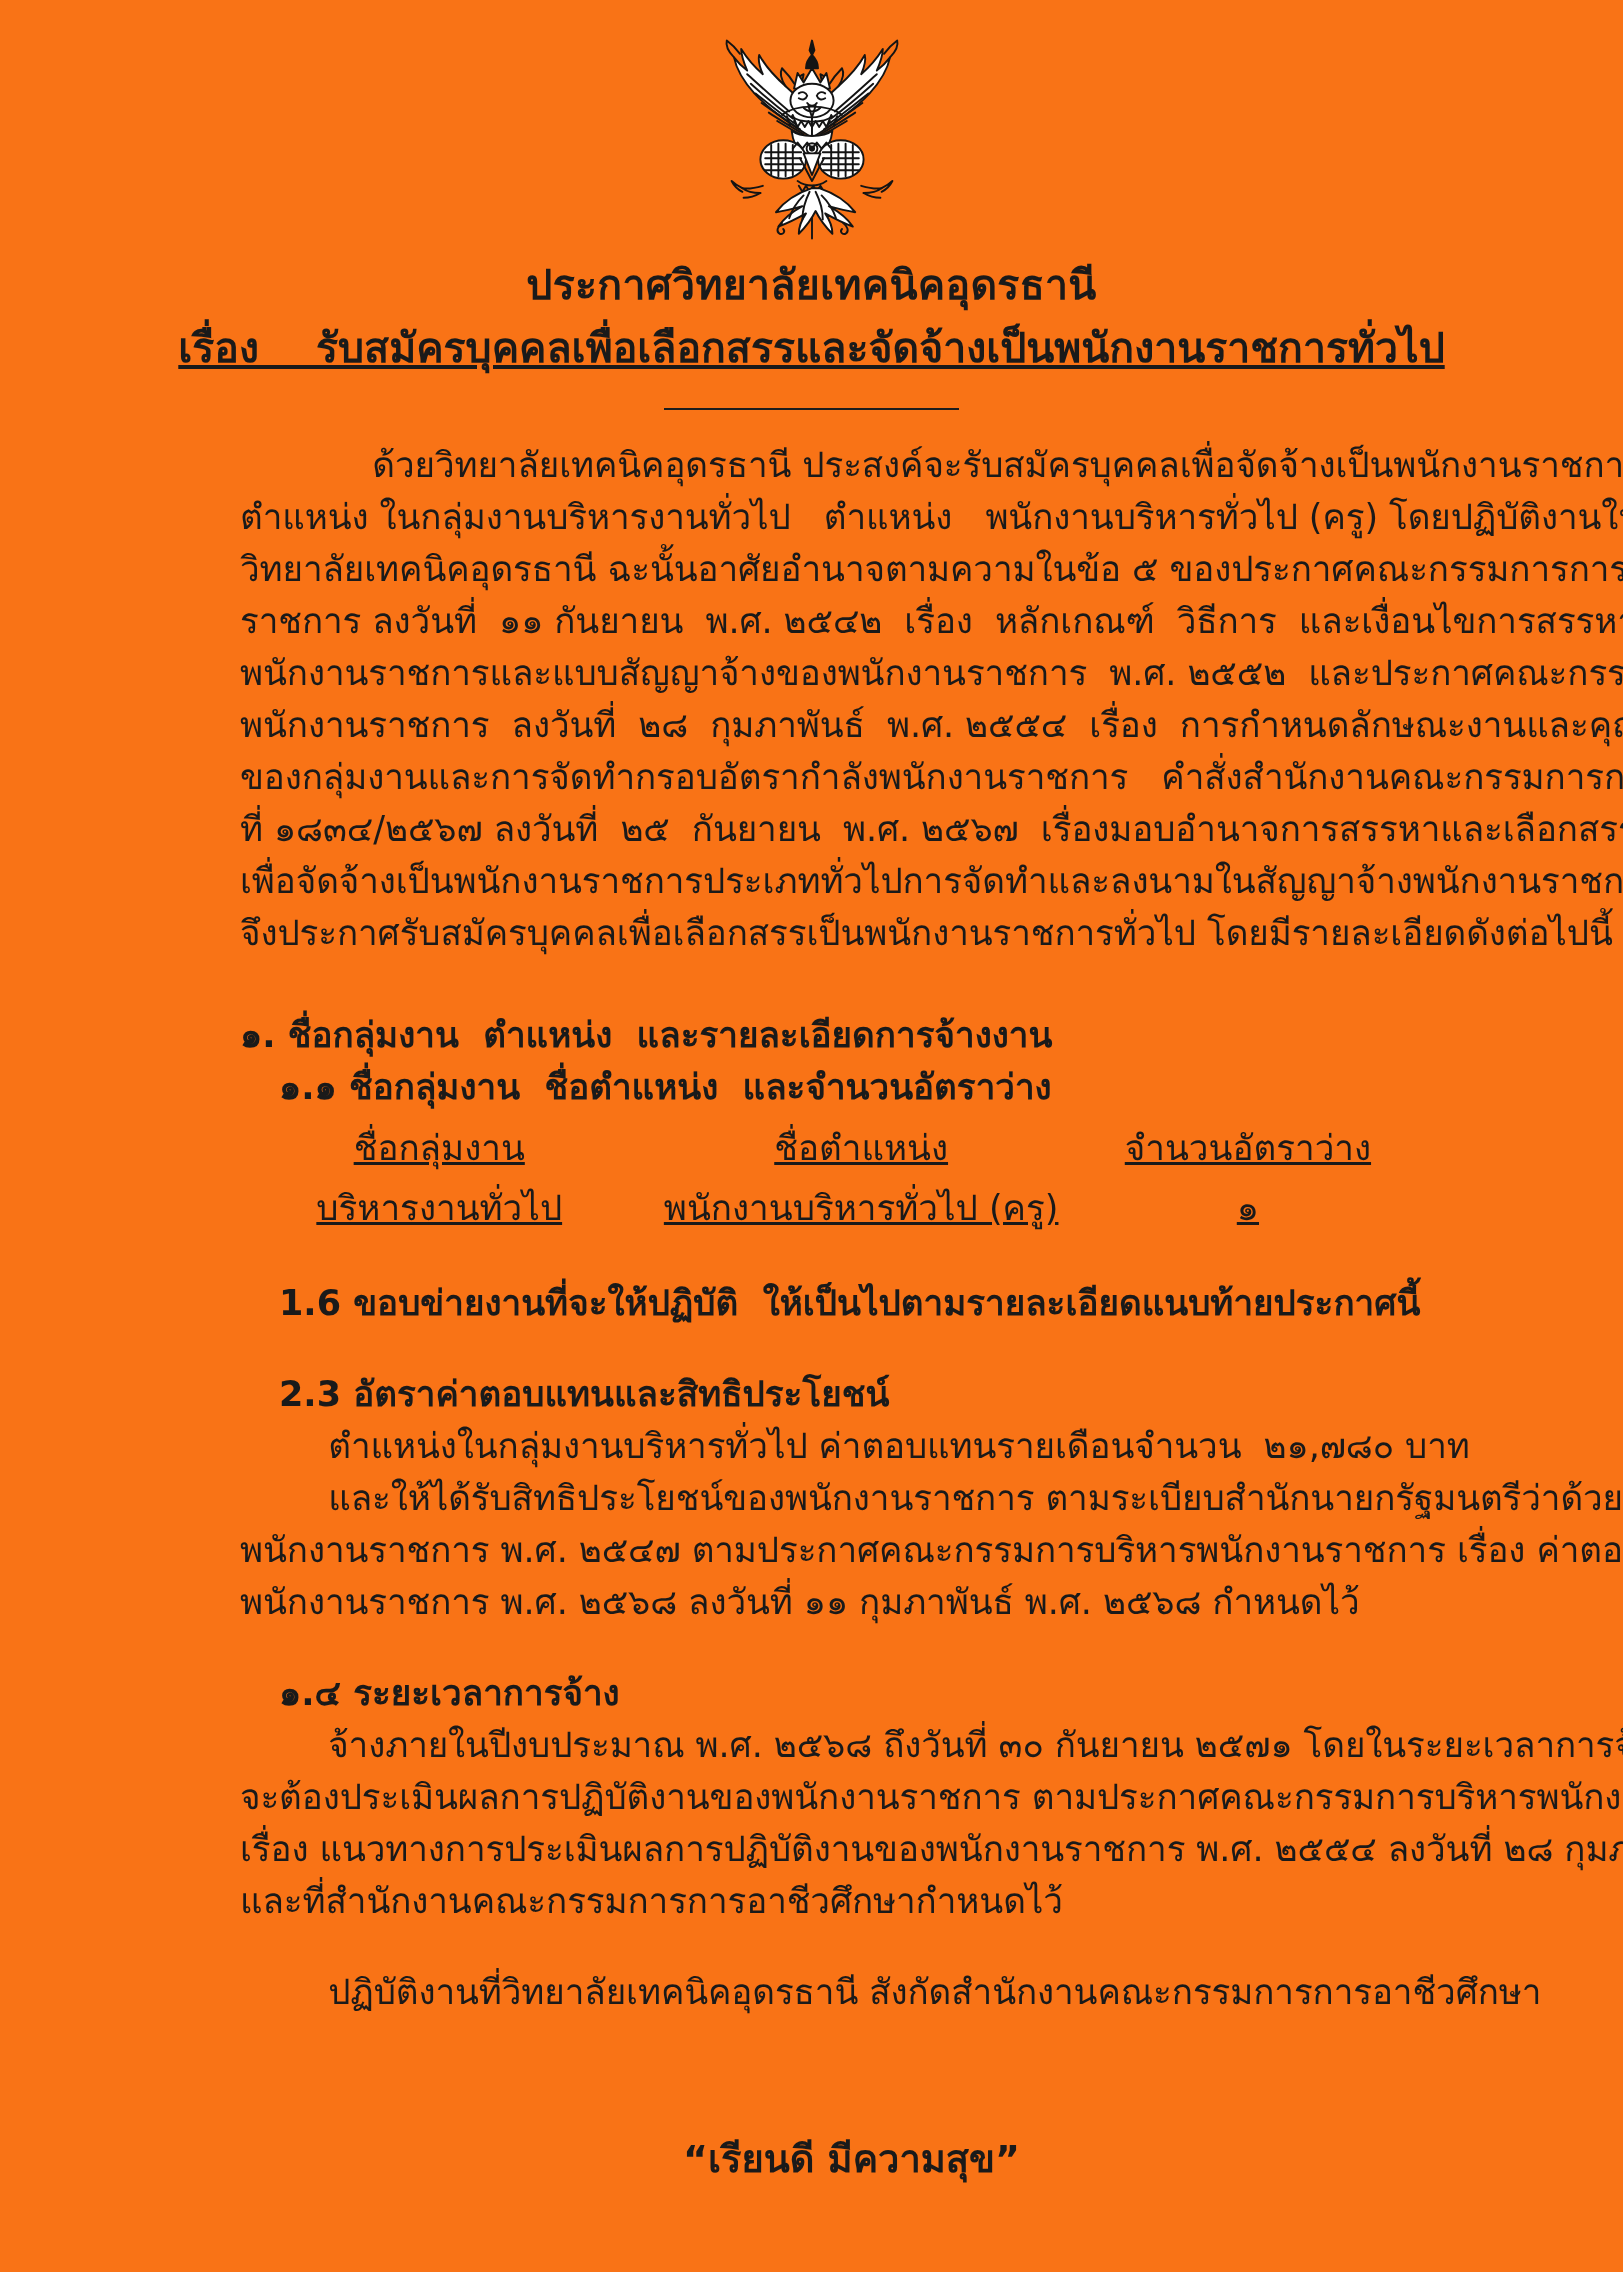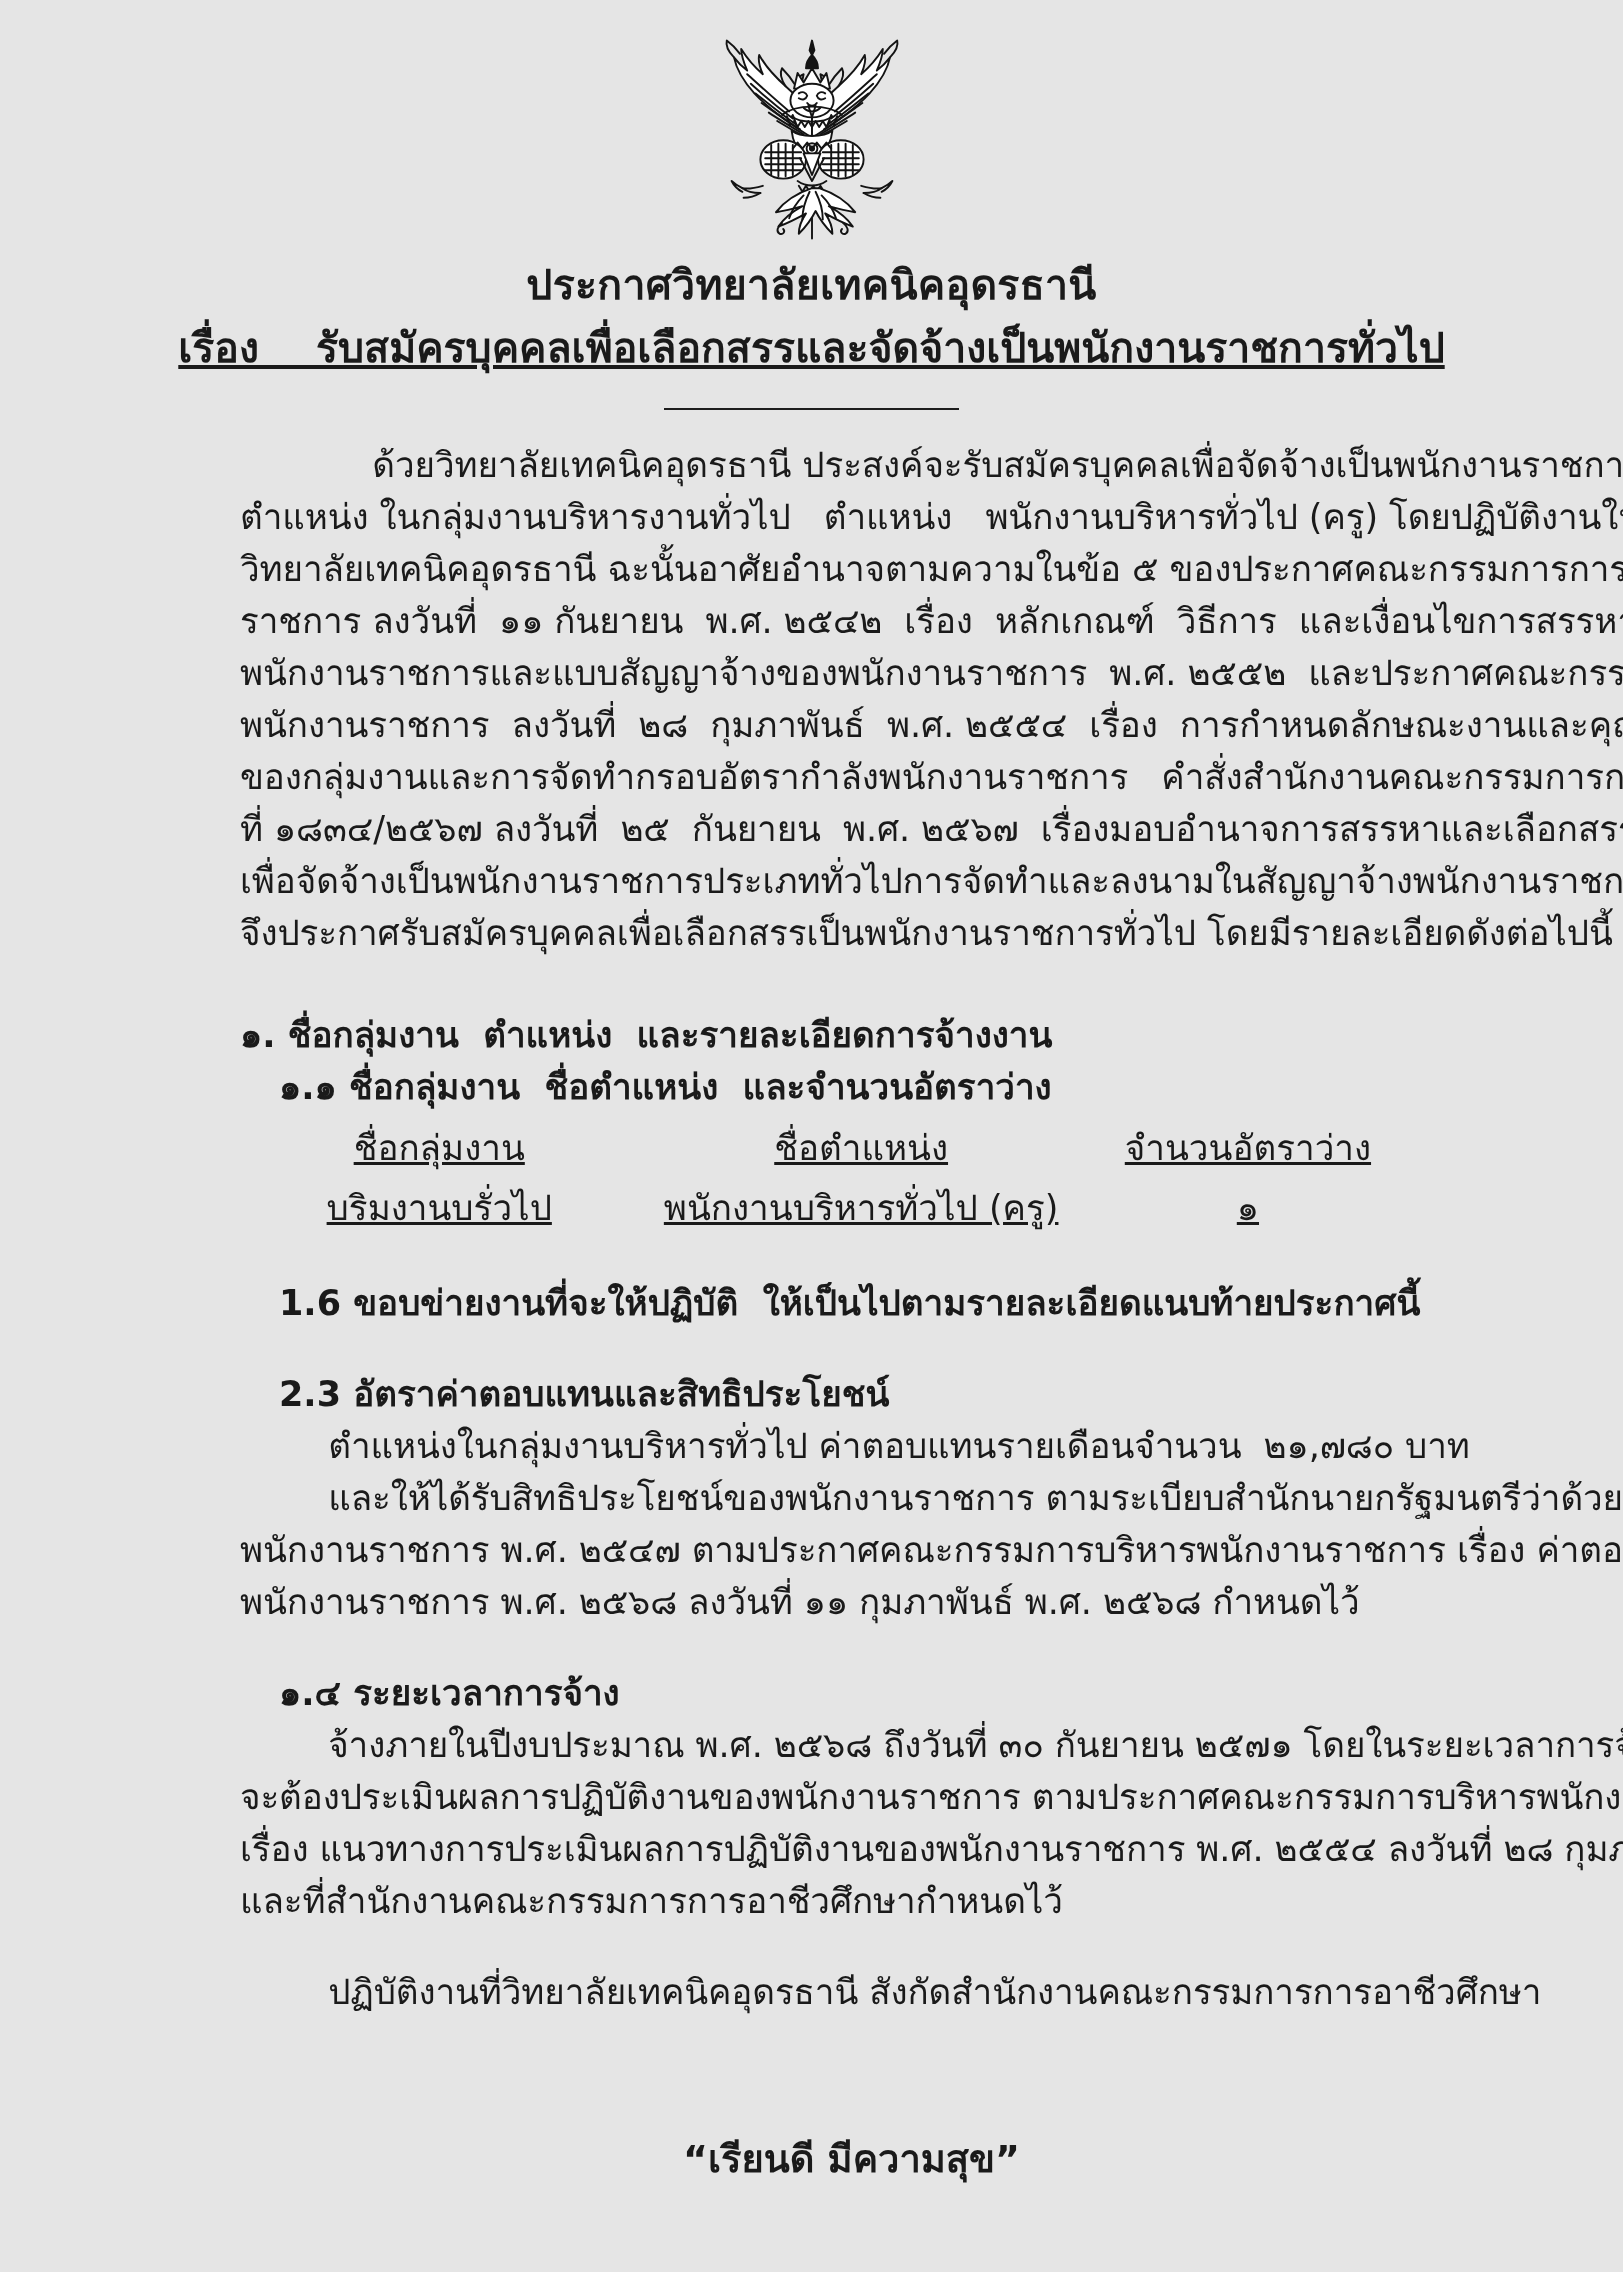--- a/index.html
+++ b/index.html
@@ -9,21 +9,21 @@
     background: #ffffff;
   }
   body {
     font-family: "DejaVu Sans", "Liberation Sans", sans-serif;
     color: #1a1a1a;
   }
   .page {
     position: relative;
     width: 1623px;
     height: 2273px;
-    background: #e5e5e5;
+    background: #f97316;
     overflow: hidden;
     box-sizing: border-box;
   }
 
   
   .emblem-wrap {
     position: absolute;
     top: 31px;
     left: 0;
     width: 100%;
@@ -264,21 +264,21 @@
       <table class="jobtable">
         <thead>
           <tr>
             <th class="col-group">ชื่อกลุ่มงาน</th>
             <th class="col-pos">ชื่อตำแหน่ง</th>
             <th class="col-count">จำนวนอัตราว่าง</th>
           </tr>
         </thead>
         <tbody>
           <tr>
-            <td>บริมงานบรั่วไป</td>
+            <td>บริหารงานทั่วไป</td>
             <td>พนักงานบริหารทั่วไป (ครู)</td>
             <td>๑</td>
           </tr>
         </tbody>
       </table>
 
       <div class="gap-md"></div>
 
       <p class="sec-heading indent-1">1.6 ขอบข่ายงานที่จะให้ปฏิบัติ  ให้เป็นไปตามรายละเอียดแนบท้ายประกาศนี้</p>
 

